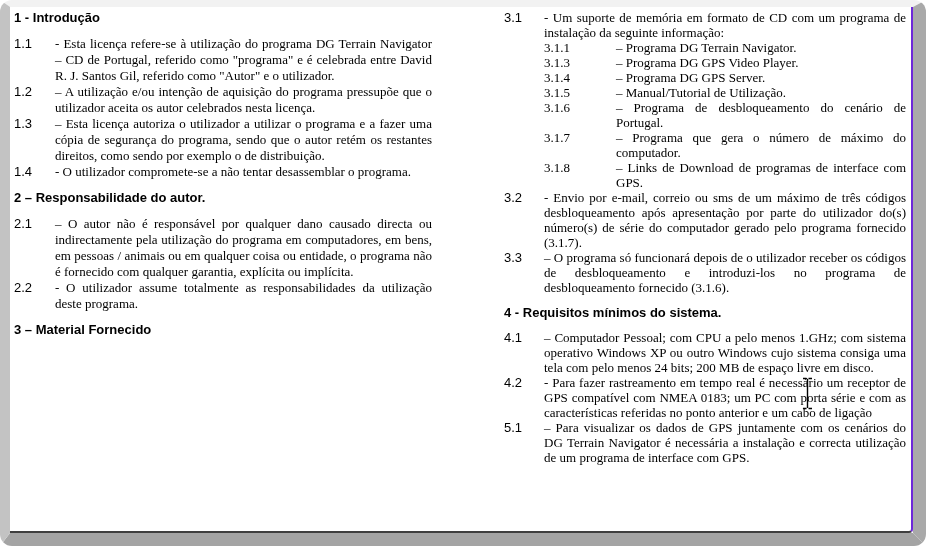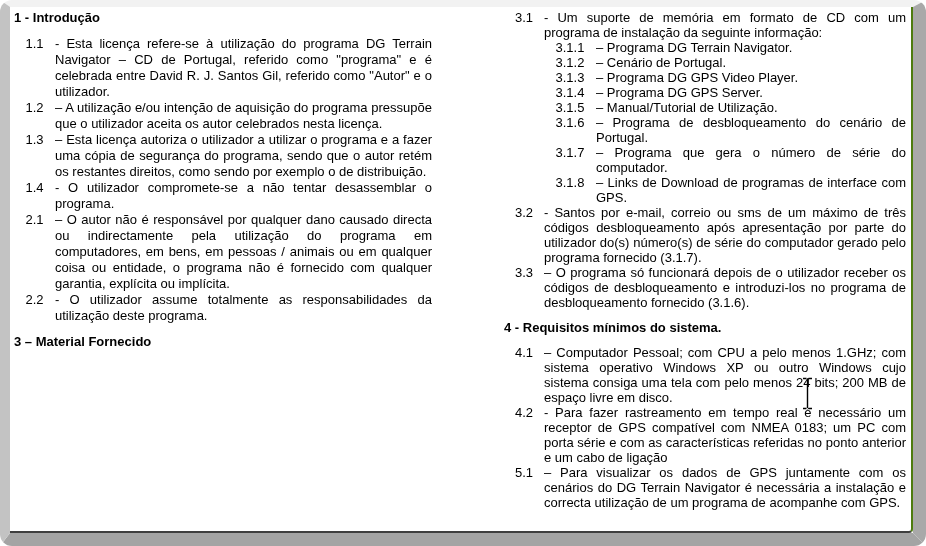--- a/index.html
+++ b/index.html
@@ -15,44 +15,44 @@
     border-style: solid;
     border-width: 7px 13px 13px 10px;
     border-color: #f2f2f2 #a9a9a9 #a4a4a4 #c3c3c3;
     border-radius: 12px;
     background: #ffffff;
   }
   .sheet {
     width: 100%; height: 100%;
     box-sizing: border-box;
     background: #ffffff;
-    border-right: 2px solid #4d7c0f;
+    border-right: 2px solid #6d28d9;
     border-bottom: 2px solid #3f3f3f;
     border-bottom-right-radius: 4px;
     padding: 3px 5px 0 4px;
     display: flex;
     color: #000000;
     font-family: "Liberation Sans", "DejaVu Sans", sans-serif;
     font-size: 13px;
   }
   .col { box-sizing: border-box; }
   .col-left  { width: 418px; line-height: 16px; }
   .col-gap   { width: 72px; flex: 0 0 72px; }
   .col-right { width: 402px; line-height: 15px; }
 
   .heading { font-weight: bold; margin: 10px 0; }
   .col-left .heading:first-child { margin-top: 0; }
 
   .item { display: flex; align-items: flex-start; }
-  .item > .num { flex: 0 0 41px; text-align: center; }
+  .item > .num { flex: 0 0 41px; }
   .col-right .item > .num { flex: 0 0 40px; }
-  .item > .body { flex: 1; min-width: 0; }
+  .item > .body { flex: 1; min-width: 0; font-family: Liberation Serif, serif; }
   .txt { text-align: justify; }
 
-  .item.sub { display: flex; }
+  .item.sub { display: flex; gap: 20px; }
   .item.sub > .num { flex: 0 0 52px; }
   .item.sub > .txt { flex: 1; }
 
   .ibeam {
     position: absolute;
     left: 792px; top: 370px;
     width: 11px; height: 33px;
     pointer-events: none;
   }
 </style>
@@ -80,20 +80,21 @@
           <div class="body">
             <div class="txt">– Esta licença autoriza o utilizador a utilizar o programa e a fazer uma cópia de segurança do programa, sendo que o autor retém os restantes direitos, como sendo por exemplo o de distribuição.</div>
           </div>
         </div>
         <div class="item">
           <div class="num">1.4</div>
           <div class="body">
             <div class="txt">- O utilizador compromete-se a não tentar desassemblar o programa.</div>
           </div>
         </div>
+        <div class="heading">2 – Responsabilidade do autor.</div>
         <div class="item">
           <div class="num">2.1</div>
           <div class="body">
             <div class="txt">– O autor não é responsável por qualquer dano causado directa ou indirectamente pela utilização do programa em computadores, em bens,  em pessoas / animais ou em qualquer coisa ou entidade, o programa não é fornecido com qualquer garantia, explícita ou implícita.</div>
           </div>
         </div>
         <div class="item">
           <div class="num">2.2</div>
           <div class="body">
             <div class="txt">- O utilizador assume totalmente as responsabilidades da utilização deste programa.</div>
@@ -105,53 +106,49 @@
     <div class="col col-right" id="col1">
         <div class="item">
           <div class="num">3.1</div>
           <div class="body">
             <div class="txt">- Um suporte de memória em formato de CD com um programa de instalação da seguinte informação:</div>
             <div class="item sub">
               <div class="num">3.1.1</div>
               <div class="txt">– Programa DG Terrain Navigator.</div>
             </div>
             <div class="item sub">
-              <div class="num">3.1.2</div>
-              <div class="txt">– Cenário de Portugal.</div>
-            </div>
-            <div class="item sub">
               <div class="num">3.1.3</div>
               <div class="txt">– Programa DG GPS Video Player.</div>
             </div>
             <div class="item sub">
               <div class="num">3.1.4</div>
               <div class="txt">– Programa DG GPS Server.</div>
             </div>
             <div class="item sub">
               <div class="num">3.1.5</div>
               <div class="txt">– Manual/Tutorial de Utilização.</div>
             </div>
             <div class="item sub">
               <div class="num">3.1.6</div>
               <div class="txt">– Programa de desbloqueamento do cenário de Portugal.</div>
             </div>
             <div class="item sub">
               <div class="num">3.1.7</div>
-              <div class="txt">– Programa que gera o número de série do computador.</div>
+              <div class="txt">– Programa que gera o número de máximo do computador.</div>
             </div>
             <div class="item sub">
               <div class="num">3.1.8</div>
               <div class="txt">– Links de Download de programas de interface com GPS.</div>
             </div>
           </div>
         </div>
         <div class="item">
           <div class="num">3.2</div>
           <div class="body">
-            <div class="txt">- Santos por e-mail, correio ou sms de um máximo de três códigos desbloqueamento após apresentação por parte do utilizador do(s) número(s) de série do computador gerado pelo programa fornecido (3.1.7).</div>
+            <div class="txt">- Envio por e-mail, correio ou sms de um máximo de três códigos desbloqueamento após apresentação por parte do utilizador do(s) número(s) de série do computador gerado pelo programa fornecido (3.1.7).</div>
           </div>
         </div>
         <div class="item">
           <div class="num">3.3</div>
           <div class="body">
             <div class="txt">– O programa só funcionará depois de o utilizador receber os códigos de desbloqueamento e introduzi-los no programa de desbloqueamento fornecido (3.1.6).</div>
           </div>
         </div>
         <div class="heading">4 - Requisitos mínimos do sistema.</div>
         <div class="item">
@@ -162,21 +159,21 @@
         </div>
         <div class="item">
           <div class="num">4.2</div>
           <div class="body">
             <div class="txt">- Para fazer rastreamento em tempo real é necessário um receptor de GPS compatível com NMEA 0183; um PC com porta série e com as características referidas no ponto anterior e um cabo de ligação</div>
           </div>
         </div>
         <div class="item">
           <div class="num">5.1</div>
           <div class="body">
-            <div class="txt">– Para visualizar os dados de GPS juntamente com os cenários do DG Terrain Navigator é necessária a instalação e correcta utilização de um programa de acompanhe com GPS.</div>
+            <div class="txt">– Para visualizar os dados de GPS juntamente com os cenários do DG Terrain Navigator é necessária a instalação e correcta utilização de um programa de interface com GPS.</div>
           </div>
         </div>
       </div>
   </div>
 
   <div class="ibeam">
     <svg width="11" height="33" viewBox="0 0 11 33" xmlns="http://www.w3.org/2000/svg">
       <path d="M1 1.5 H4.5 M6.5 1.5 H10 M5.5 2 V31 M1 31.5 H4.5 M6.5 31.5 H10" stroke="#000000" stroke-width="1.4" fill="none"></path>
     </svg>
   </div>

